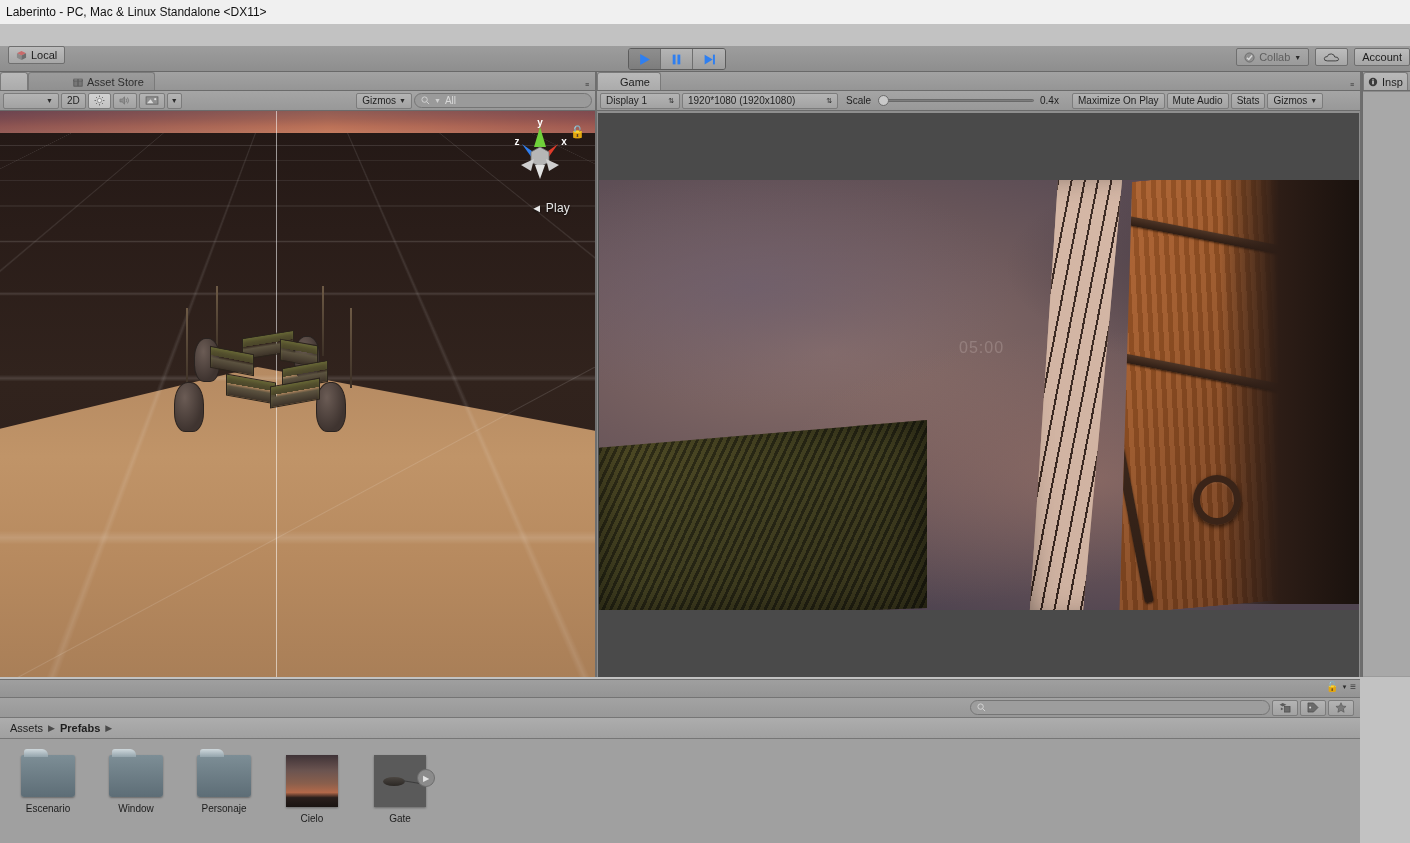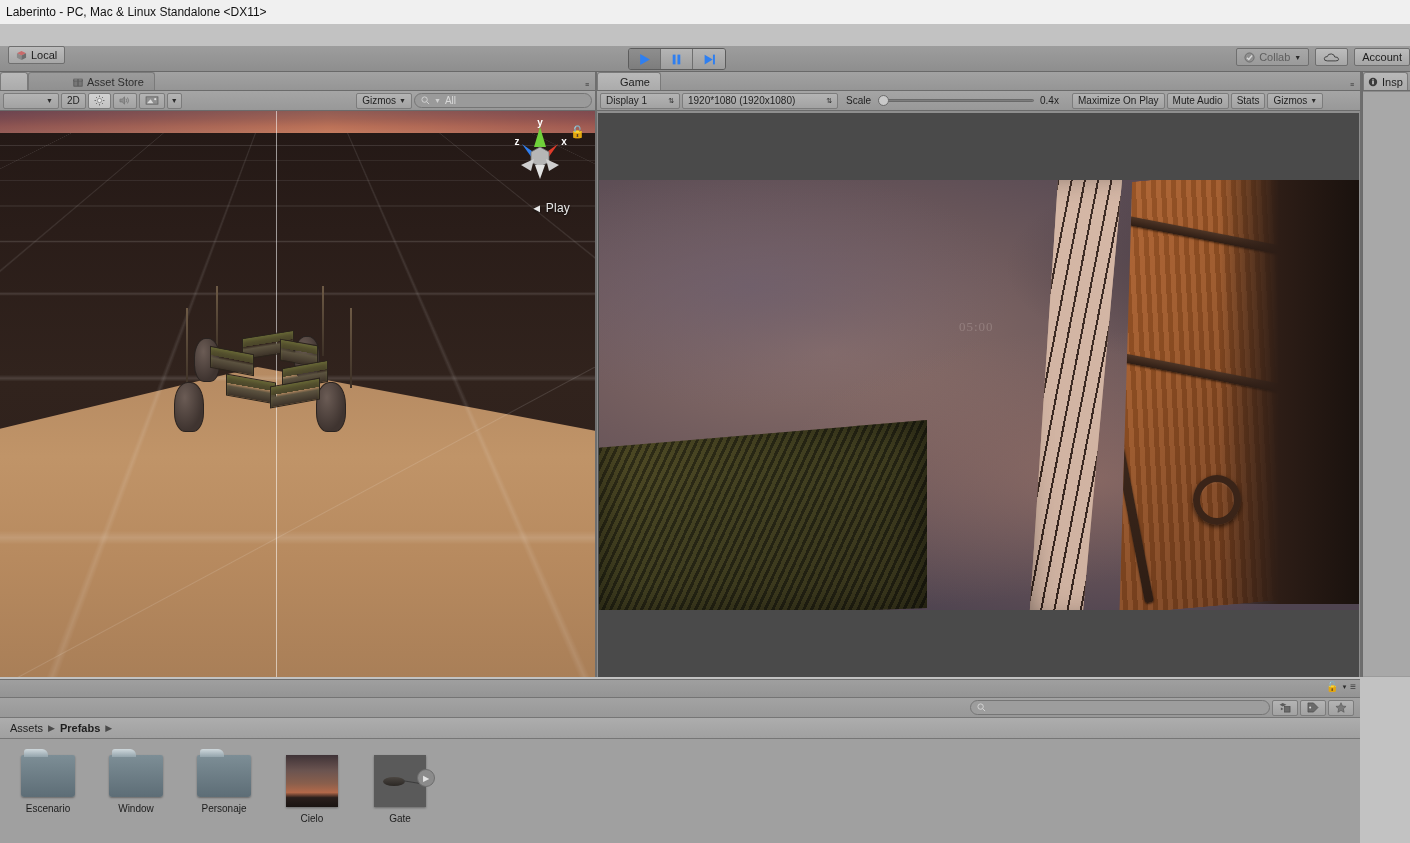--- a/index.html
+++ b/index.html
@@ -180,23 +180,23 @@
       radial-gradient(ellipse 80% 60% at 30% 40%, #8a6f6a 0%, #6f5a5c 45%, #4f4450 100%);
   }
   .fog-a {
     position: absolute; inset: 0;
     background:
       radial-gradient(ellipse 50% 40% at 20% 25%, rgba(110,95,110,.75), transparent 70%),
       radial-gradient(ellipse 60% 50% at 65% 70%, rgba(170,125,110,.5), transparent 70%),
       radial-gradient(ellipse 45% 35% at 85% 20%, rgba(60,50,60,.65), transparent 70%);
   }
   .game-timer {
-    position: absolute; left: 360px; top: 139px;
-    font-size: 13px; color: rgba(235,225,220,.22);
-    font-family: Liberation Serif, serif; letter-spacing: 1px;
+    position: absolute; left: 360px; top: 159px;
+    font-size: 16px; color: rgba(235,225,220,.22);
+    font-family: Liberation Sans, sans-serif; letter-spacing: 1px;
   }
   .moss-wall {
     position: absolute; left: -2px; top: 240px; width: 330px; height: 200px;
     background:
       repeating-linear-gradient(115deg, rgba(0,0,0,.35) 0 3px, rgba(120,110,45,.12) 3px 7px),
       linear-gradient(to bottom right,#4f4a26 0%, #3b3a1f 40%, #2c2a18 100%);
     clip-path: polygon(0% 14%, 100% 0%, 100% 94%, 0% 100%);
     box-shadow: inset 0 0 40px rgba(0,0,0,.55);
   }
   .door {

